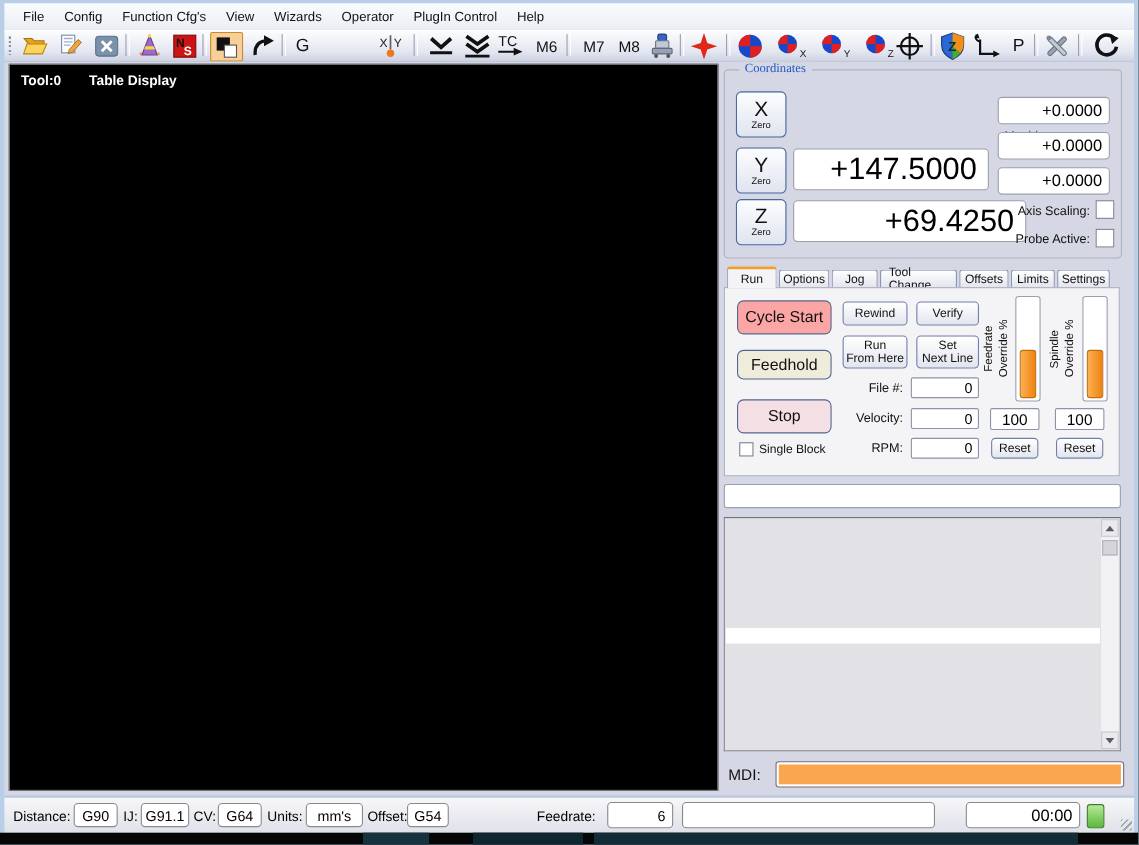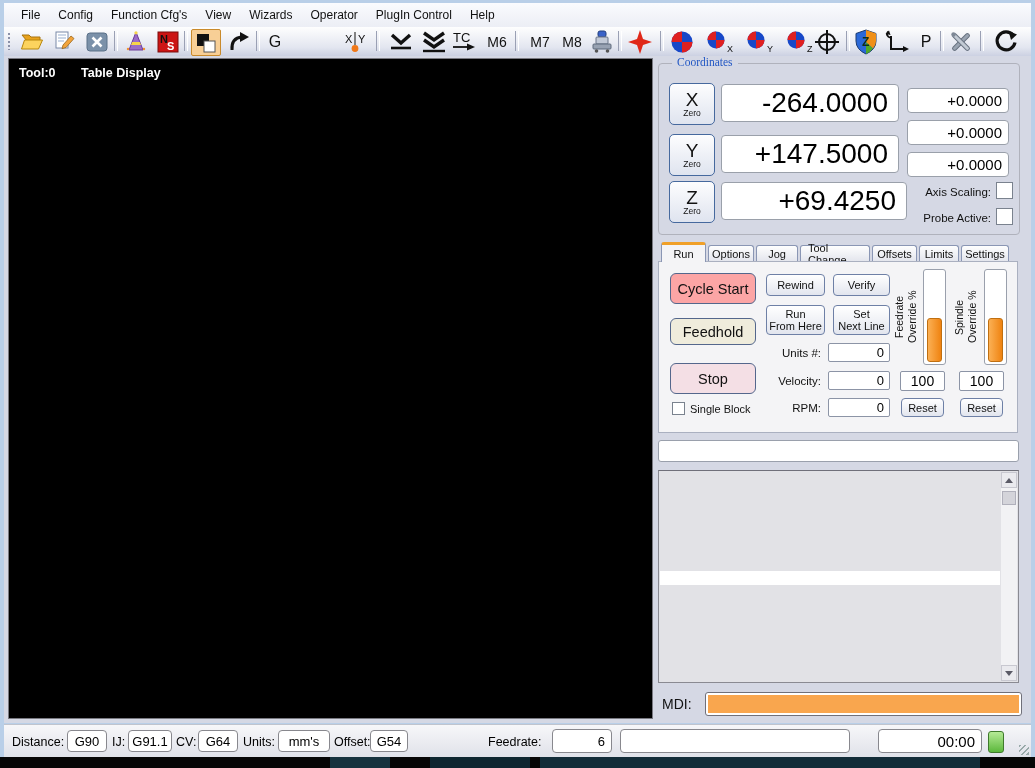--- a/index.html
+++ b/index.html
@@ -331,36 +331,35 @@
     </div>
 
     <div class="abs groupbox">
       <div class="abs group-legend">Coordinates</div>
       <div class="abs machine-title" style="left:254px;top:6px;margin-top:48px;">Machine</div>
 
       <div class="abs zero-btn" style="left:10px;top:19px;">
         <span class="axis-letter">X</span>
         <span class="zero-word">Zero</span>
       </div>
-      <div class="abs dro" style="left:62px;top:20px;width:178px;height:38px;">-264.0000</div>
       <div class="abs mdro" style="left:248px;top:24px;width:102px;height:25px;">+0.0000</div>
       <div class="abs mdro" style="left:248px;top:56px;width:102px;height:25px;">+0.0000</div>
 
       <div class="abs zero-btn" style="left:10px;top:70px;">
         <span class="axis-letter">Y</span>
         <span class="zero-word">Zero</span>
       </div>
       <div class="abs dro" style="left:62px;top:71px;width:178px;height:38px;">+147.5000</div>
       <div class="abs mdro" style="left:248px;top:88px;width:102px;height:25px;">+0.0000</div>
 
       <div class="abs zero-btn" style="left:10px;top:117px;">
         <span class="axis-letter">Z</span>
         <span class="zero-word">Zero</span>
       </div>
-      <div class="abs dro" style="left:62px;top:118px;width:186px;height:38px;">+69.4250</div>
+      <div class="abs dro" style="left:62px;top:118px;width:212px;height:38px;">+69.4250</div>
 
       <div class="abs small-label" style="left:232px;top:122px;width:100px;text-align:right;">Axis Scaling:</div>
       <div class="abs chk" style="left:337px;top:118px;width:17px;height:17px;"></div>
       <div class="abs small-label" style="left:232px;top:148px;width:100px;text-align:right;">Probe Active:</div>
       <div class="abs chk" style="left:337px;top:144px;width:17px;height:17px;"></div>
     </div>
 
     <div class="tab active" style="left:657px;width:45px;">Run</div>
     <div class="tab" style="left:704px;width:46px;">Options</div>
     <div class="tab" style="left:752px;width:42px;">Jog</div>
@@ -382,21 +381,21 @@
 
       <div class="sm-btn" style="left:107px;top:43px;width:59px;height:30px;">
         <span>Run</span>
         <span>From Here</span>
       </div>
       <div class="sm-btn" style="left:174px;top:43px;width:57px;height:30px;">
         <span>Set</span>
         <span>Next Line</span>
       </div>
 
-      <div class="flabel" style="left:96px;top:85px;width:66px;">Units #:</div>
+      <div class="flabel" style="left:96px;top:85px;width:66px;">File #:</div>
       <div class="field" style="left:169px;top:81px;width:62px;height:19px;">0</div>
 
       <div class="flabel" style="left:96px;top:113px;width:66px;">Velocity:</div>
       <div class="field" style="left:169px;top:109px;width:62px;height:19px;">0</div>
 
       <div class="flabel" style="left:96px;top:140px;width:66px;">RPM:</div>
       <div class="field" style="left:169px;top:136px;width:62px;height:19px;">0</div>
 
       <div class="vlabel" style="left:234px;top:7px;height:96px;">Feedrate
 Override %</div>

